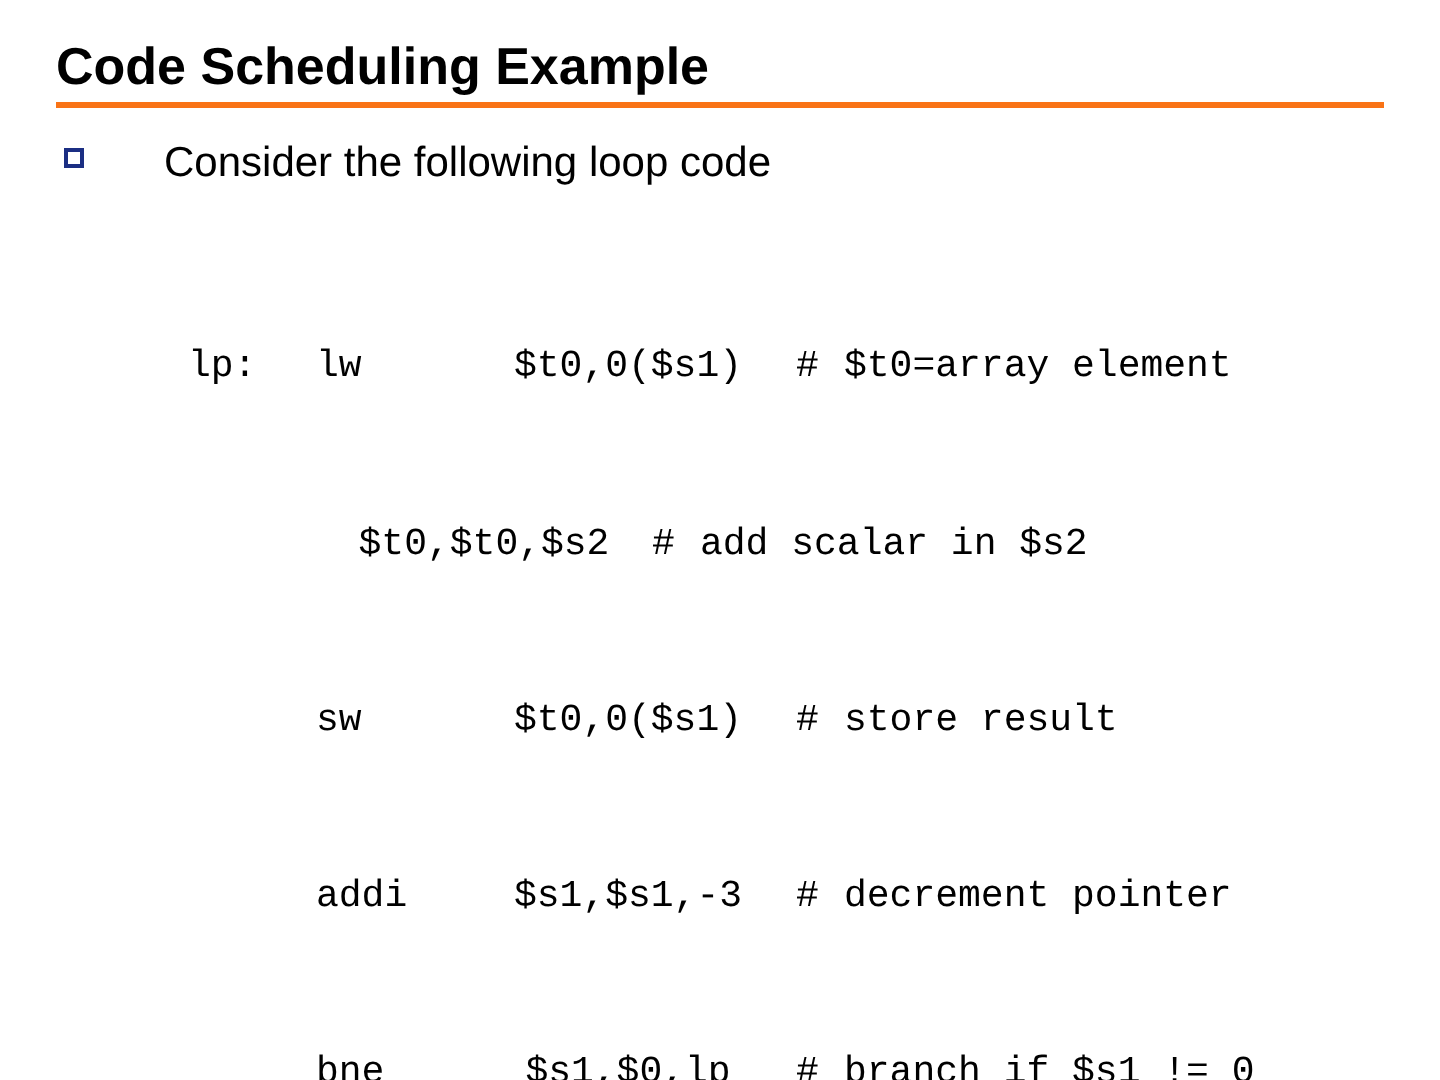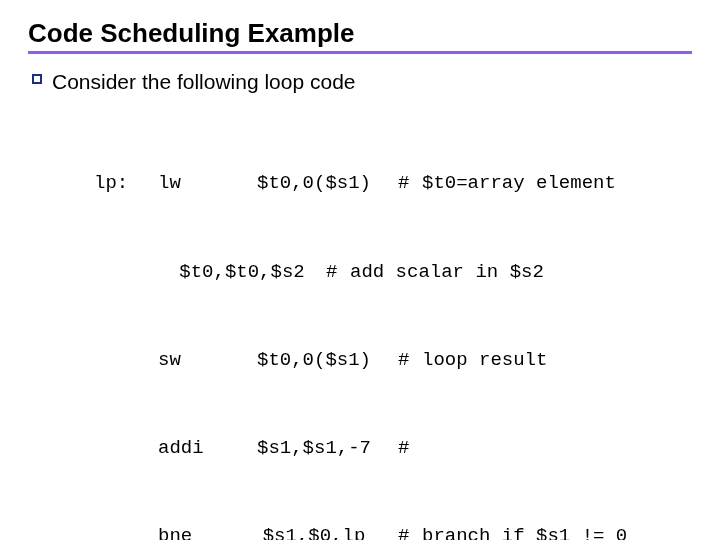--- a/index.html
+++ b/index.html
@@ -1,20 +1,20 @@
 <!DOCTYPE html>
 <html><head>
 <meta charset="utf-8">
 <style>
   * { box-sizing: border-box; margin: 0; padding: 0; }
   html, body { width: 720px; height: 540px; background: #fff; font-family: Arial, Helvetica, sans-serif; color: #000; }
   .slide { padding: 18px 28px 20px 28px; }
-  .title-wrap { border-bottom: 3px solid #8b5cf6; padding-bottom: 2px; margin-bottom: 14px; }
+  .title-wrap { border-bottom: 3px solid #f97316; padding-bottom: 2px; margin-bottom: 14px; }
   .title { font-size: 26px; font-weight: bold; }
-  .lvl1 { display: flex; align-items: flex-start; margin: 6px 0 10px 4px; }
+  .lvl1 { display: flex; align-items: flex-start; margin: 6px 0 10px 4px; gap: 30px; }
   .mk1 { width: 10px; height: 10px; border: 2px solid #1b2e83; margin: 6px 10px 0 0; flex: 0 0 auto; }
   .t1 { font-size: 21px; line-height: 1.35; }
   .code { font-family: "Courier New", Courier, monospace; font-size: 19px; margin: 14px 0 18px 18px; white-space: pre; line-height: 1.55; }
   .code .row { display: flex; margin-left: 48px; }
   .c-lbl { width: 64px; }
   .c-op  { width: 72px; }
   .c-arg { width: 168px; text-align: center; }
   .c-hash{ width: 24px; }
   .c-cmt { flex: 1; }
 </style>
@@ -44,27 +44,28 @@
       <span class="c-lbl"></span>
       <span class="c-arg">$t0,$t0,$s2</span>
       <span class="c-hash">#</span>
       <span class="c-cmt">add scalar in $s2</span>
     </div>
     <div class="row">
       <span class="c-lbl"></span>
       <span class="c-op">sw</span>
       <span class="c-arg">$t0,0($s1)</span>
       <span class="c-hash">#</span>
-      <span class="c-cmt">loop result</span>
+      <span class="c-cmt">store result</span>
     </div>
     <div class="row">
       <span class="c-lbl"></span>
       <span class="c-op">addi</span>
-      <span class="c-arg">$s1,$s1,-7</span>
+      <span class="c-arg">$s1,$s1,-3</span>
       <span class="c-hash">#</span>
+      <span class="c-cmt">decrement pointer</span>
     </div>
     <div class="row">
       <span class="c-lbl"></span>
       <span class="c-op">bne</span>
       <span class="c-arg">$s1,$0,lp</span>
       <span class="c-hash">#</span>
       <span class="c-cmt">branch if $s1 != 0</span>
     </div>
   </div>
 

